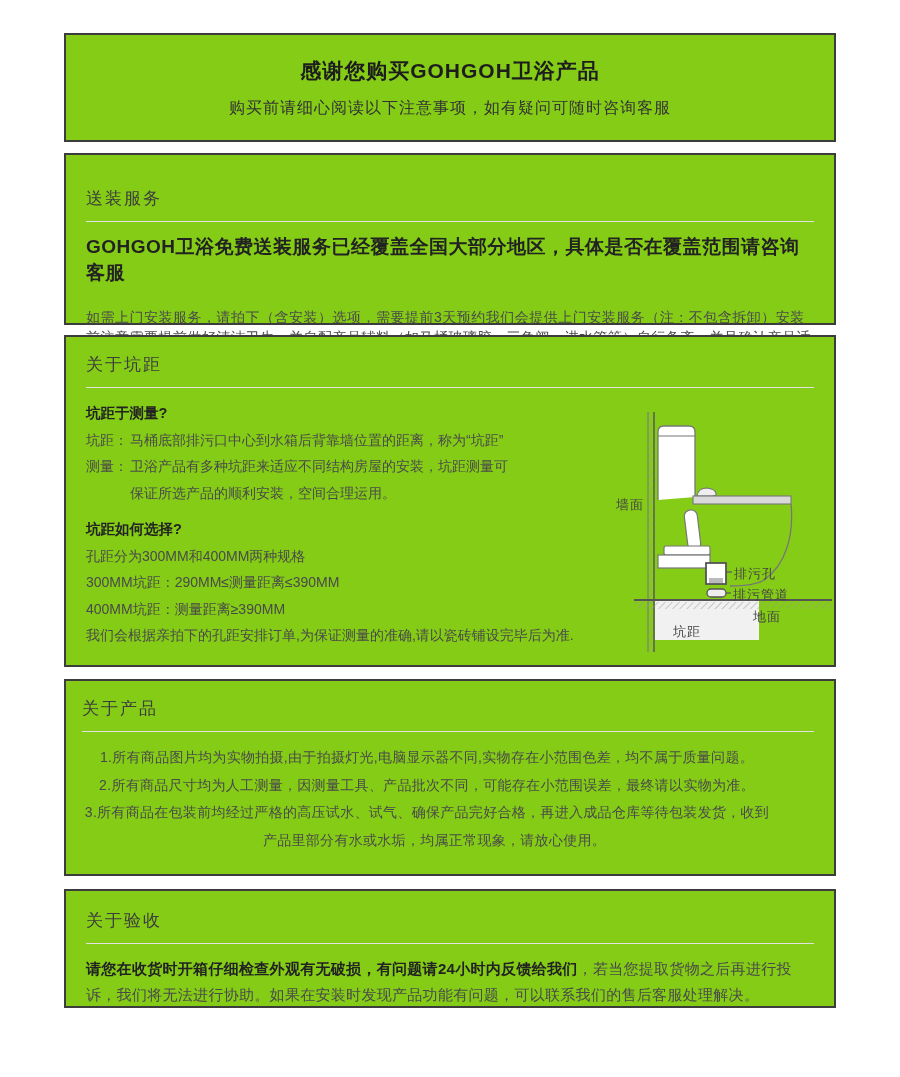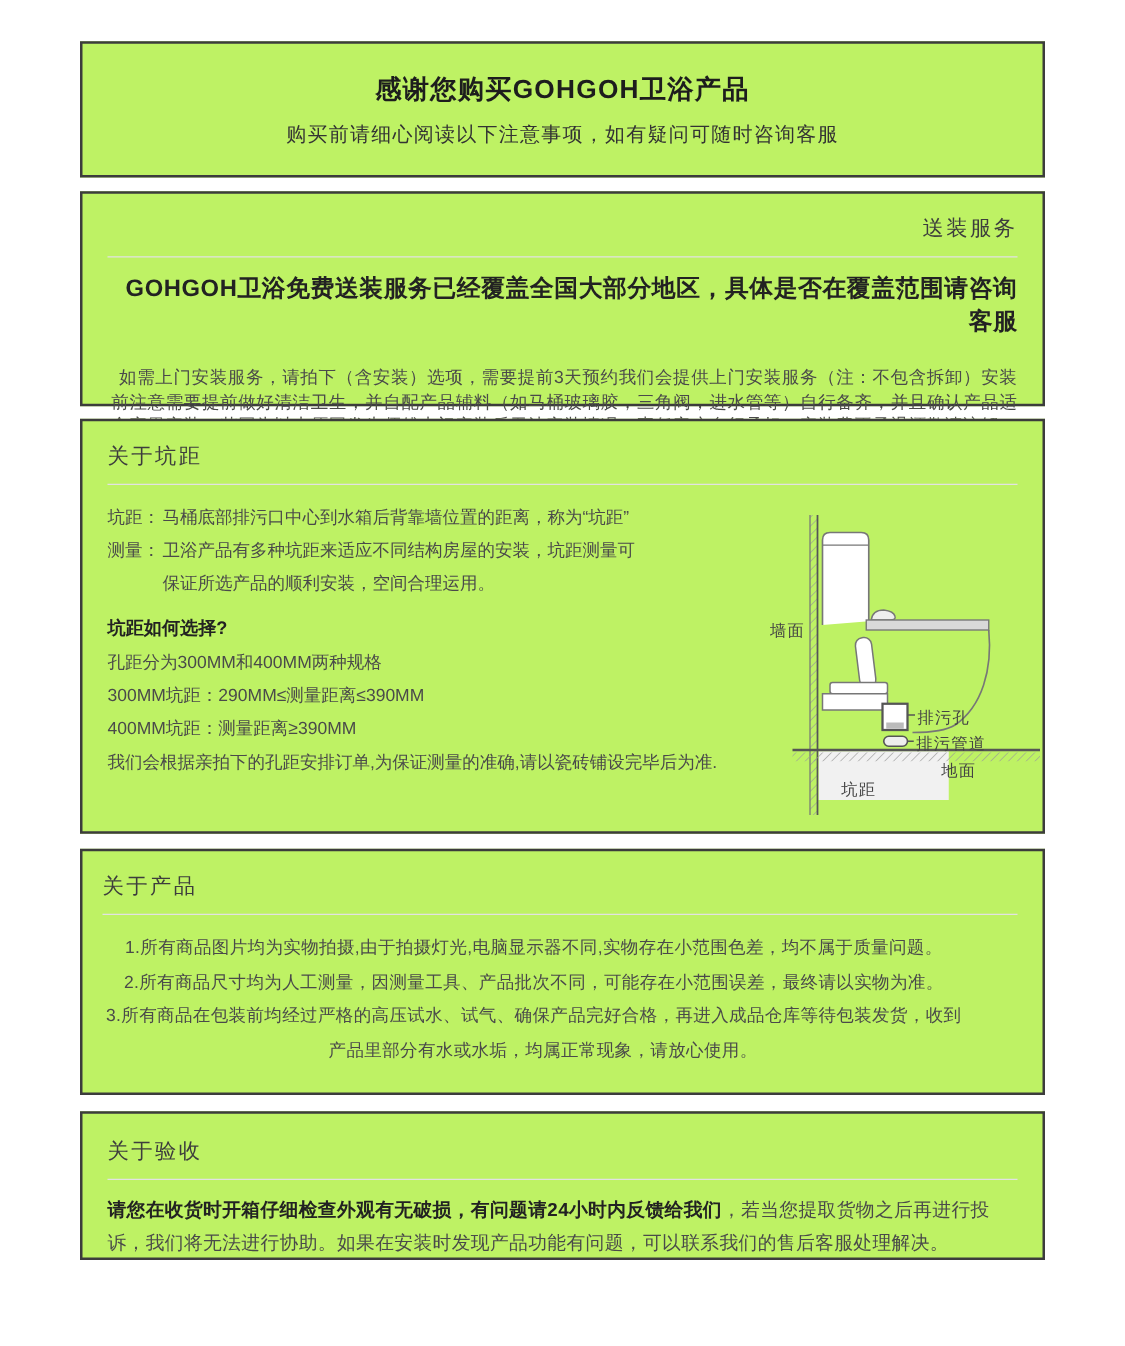--- a/index.html
+++ b/index.html
@@ -1,22 +1,22 @@
 <!DOCTYPE html>
 <html><head>
 <meta charset="utf-8">
 <style>
   * { margin:0; padding:0; box-sizing:border-box; }
   html,body { width:900px; background:#ffffff; }
   body { height:1077px; font-family:"Liberation Sans","DejaVu Sans",sans-serif; color:#4a4a4a; position:relative; }
-  .box { margin-left:64px; margin-right:64px; border:2px solid #3c3c3c; background:#bef264; position:relative; }
+  .box { margin-left:64px; margin-right:64px; border:2px solid #3c3c3c; background:#84cc16; position:relative; }
   .box-header { margin-top:33px; height:109px; display:flex; flex-direction:column; align-items:center; justify-content:center; gap:13px; text-align:center; }
   .hdr-title { font-size:21px; font-weight:bold; color:#1d1d1d; letter-spacing:1px; }
   .hdr-sub { font-size:16px; color:#333; letter-spacing:1px; }
-  .box-delivery { margin-top:11px; height:172px; padding:16px 20px 0 20px;text-align:right; }
+  .box-delivery { margin-top:11px; height:172px; padding:32px 20px 0 20px; }
   .box-pit { margin-top:10px; height:332px; padding:16px 20px 0 20px; }
   .box-product { margin-top:12px; height:197px; padding:16px 20px 0 16px; }
   .box-accept { margin-top:13px; height:119px; padding:18px 20px 0 20px; }
   .section-title { font-size:17px; color:#3d3d3d; letter-spacing:2px; }
   .divider { height:1px; background:#e2e2e2; margin:11px 0 12px 0; }
   .lead-bold { font-size:19px; font-weight:bold; color:#222; margin-bottom:22px; letter-spacing:0.5px; }
   .body-text { font-size:14px; line-height:19.5px; color:#4a4a4a; letter-spacing:0.5px; }
   .pit-left { width:575px; font-size:14px; line-height:26.5px; color:#4a4a4a; }
   .pit-q { font-weight:bold; color:#222; font-size:14.5px; }
   .pit-q2 { margin-top:10px; }
@@ -40,20 +40,21 @@
   <div class="section-title">送装服务</div>
   <div class="divider"></div>
   <div class="lead-bold">GOHGOH卫浴免费送装服务已经覆盖全国大部分地区，具体是否在覆盖范围请咨询客服</div>
   <div class="body-text">如需上门安装服务，请拍下（含安装）选项，需要提前3天预约我们会提供上门安装服务（注：不包含拆卸）安装前注意需要提前做好清洁卫生，并自配产品辅料（如马桶玻璃胶，三角阀，进水管等）自行备齐，并且确认产品适合家里安装，若因为以上原因发生师傅上门安装后无法安装情况，责任客户自行承担，安装费不予退还敬请谅解。</div>
 </div>
 
 <div class="box box-pit">
   <div class="section-title">关于坑距</div>
   <div class="divider"></div>
   <div class="pit-left">
+    <div class="pit-q">坑距于测量?</div>
     <div class="pit-row"><span class="lbl">坑距：</span><span>马桶底部排污口中心到水箱后背靠墙位置的距离，称为“坑距”</span></div>
     <div class="pit-row"><span class="lbl">测量：</span><span>卫浴产品有多种坑距来适应不同结构房屋的安装，坑距测量可</span></div>
     <div class="pit-indent">保证所选产品的顺利安装，空间合理运用。</div>
     <div class="pit-q pit-q2">坑距如何选择?</div>
     <div>孔距分为300MM和400MM两种规格</div>
     <div>300MM坑距：290MM≤测量距离≤390MM</div>
     <div>400MM坑距：测量距离≥390MM</div>
     <div>我们会根据亲拍下的孔距安排订单,为保证测量的准确,请以瓷砖铺设完毕后为准.</div>
   </div>
 

